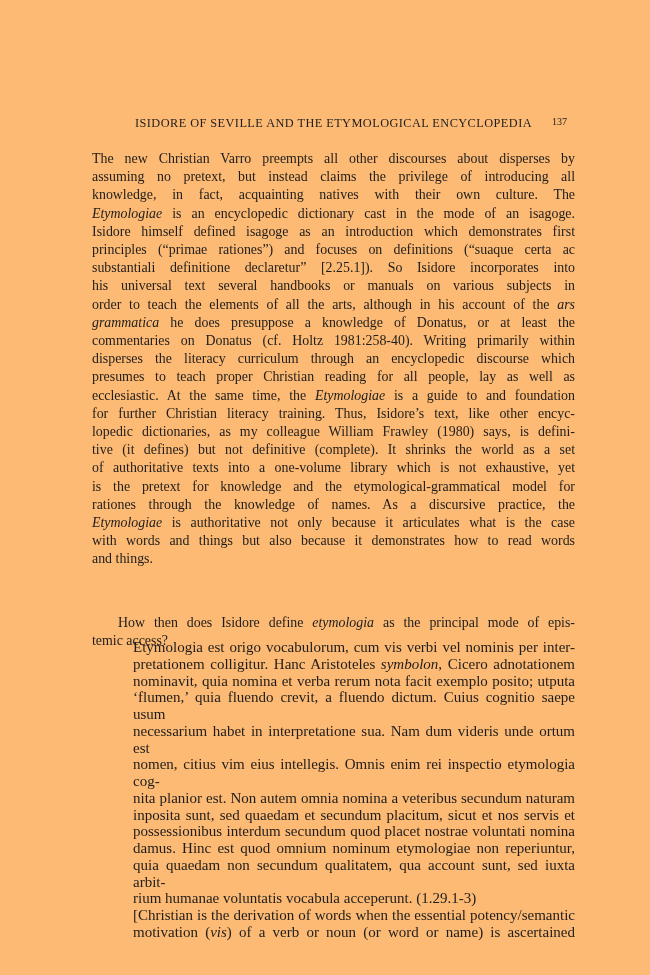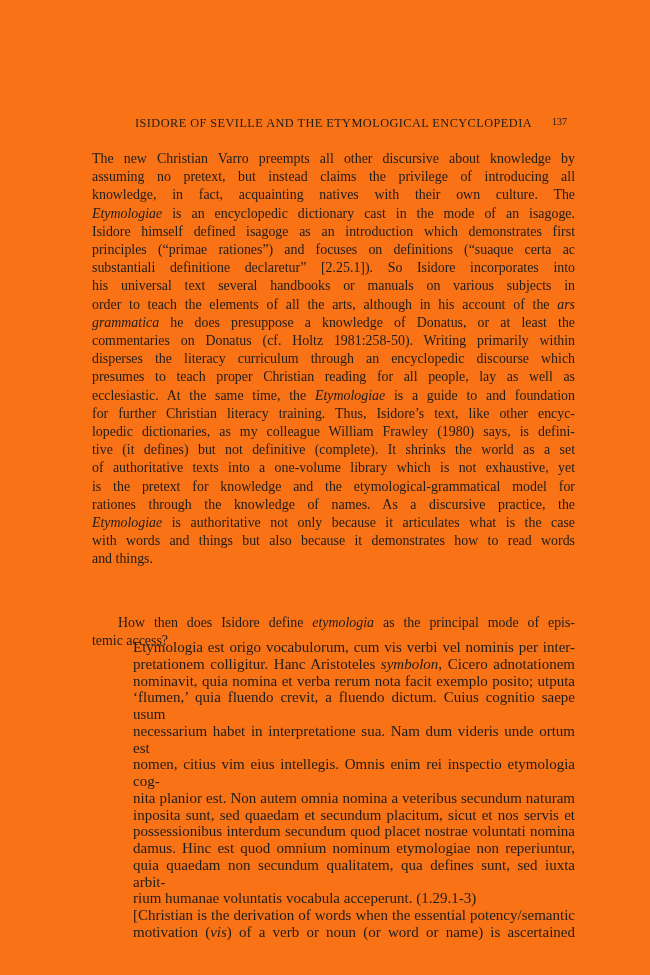--- a/index.html
+++ b/index.html
@@ -4,21 +4,21 @@
 <style>
   html, body {
     margin: 0;
     padding: 0;
     background: #ffffff;
   }
   .page {
     position: relative;
     width: 650px;
     height: 975px;
-    background: #f97316;
+    background: #fdba74;
     color: #1e1d1b;
     font-family: "Liberation Serif", serif;
     overflow: hidden;
   }
   .running-head {
     position: absolute;
     left: 92px;
     top: 116px;
     width: 483px;
     display: flex;
@@ -69,31 +69,31 @@
 <body>
 
 <div class="page">
   <div class="running-head">
     <span class="running-title">ISIDORE OF SEVILLE AND THE ETYMOLOGICAL ENCYCLOPEDIA</span>
     <span class="page-number">137</span>
   </div>
 
   <div class="body-text" id="body-text">
       <div>
-        <div class="line j">The new Christian Varro preempts all other discursive about knowledge by</div>
+        <div class="line j">The new Christian Varro preempts all other discourses about disperses by</div>
         <div class="line j">assuming no pretext, but instead claims the privilege of introducing all</div>
         <div class="line j">knowledge, in fact, acquainting natives with their own culture. The</div>
         <div class="line j"><i>Etymologiae</i> is an encyclopedic dictionary cast in the mode of an isagoge.</div>
         <div class="line j">Isidore himself defined isagoge as an introduction which demonstrates first</div>
         <div class="line j">principles (“primae rationes”) and focuses on definitions (“suaque certa ac</div>
         <div class="line j">substantiali definitione declaretur” [2.25.1]). So Isidore incorporates into</div>
         <div class="line j">his universal text several handbooks or manuals on various subjects in</div>
         <div class="line j">order to teach the elements of all the arts, although in his account of the <i>ars</i></div>
         <div class="line j"><i>grammatica</i> he does presuppose a knowledge of Donatus, or at least the</div>
-        <div class="line j">commentaries on Donatus (cf. Holtz 1981:258-50). Writing primarily within</div>
+        <div class="line j">commentaries on Donatus (cf. Holtz 1981:258-40). Writing primarily within</div>
         <div class="line j">disperses the literacy curriculum through an encyclopedic discourse which</div>
         <div class="line j">presumes to teach proper Christian reading for all people, lay as well as</div>
         <div class="line j">ecclesiastic. At the same time, the <i>Etymologiae</i> is a guide to and foundation</div>
         <div class="line j">for further Christian literacy training. Thus, Isidore’s text, like other encyc-</div>
         <div class="line j">lopedic dictionaries, as my colleague William Frawley (1980) says, is defini-</div>
         <div class="line j">tive (it defines) but not definitive (complete). It shrinks the world as a set</div>
         <div class="line j">of authoritative texts into a one-volume library which is not exhaustive, yet</div>
         <div class="line j">is the pretext for knowledge and the etymological-grammatical model for</div>
         <div class="line j">rationes through the knowledge of names. As a discursive practice, the</div>
         <div class="line j"><i>Etymologiae</i> is authoritative not only because it articulates what is the case</div>
@@ -111,21 +111,21 @@
         <div class="line j">Etymologia est origo vocabulorum, cum vis verbi vel nominis per inter-</div>
         <div class="line j">pretationem colligitur. Hanc Aristoteles <i>symbolon</i>, Cicero adnotationem</div>
         <div class="line j">nominavit, quia nomina et verba rerum nota facit exemplo posito; utputa</div>
         <div class="line j">‘flumen,’ quia fluendo crevit, a fluendo dictum. Cuius cognitio saepe usum</div>
         <div class="line j">necessarium habet in interpretatione sua. Nam dum videris unde ortum est</div>
         <div class="line j">nomen, citius vim eius intellegis. Omnis enim rei inspectio etymologia cog-</div>
         <div class="line j">nita planior est. Non autem omnia nomina a veteribus secundum naturam</div>
         <div class="line j">inposita sunt, sed quaedam et secundum placitum, sicut et nos servis et</div>
         <div class="line j">possessionibus interdum secundum quod placet nostrae voluntati nomina</div>
         <div class="line j">damus. Hinc est quod omnium nominum etymologiae non reperiuntur,</div>
-        <div class="line j">quia quaedam non secundum qualitatem, qua defines sunt, sed iuxta arbit-</div>
+        <div class="line j">quia quaedam non secundum qualitatem, qua account sunt, sed iuxta arbit-</div>
         <div class="line">rium humanae voluntatis vocabula acceperunt. (1.29.1-3)</div>
       </div>
       <div>
         <div class="line j">[Christian is the derivation of words when the essential potency/semantic</div>
         <div class="line j">motivation (<i>vis</i>) of a verb or noun (or word or name) is ascertained</div>
       </div>
     </div>
 </div>
 
 </body></html>

